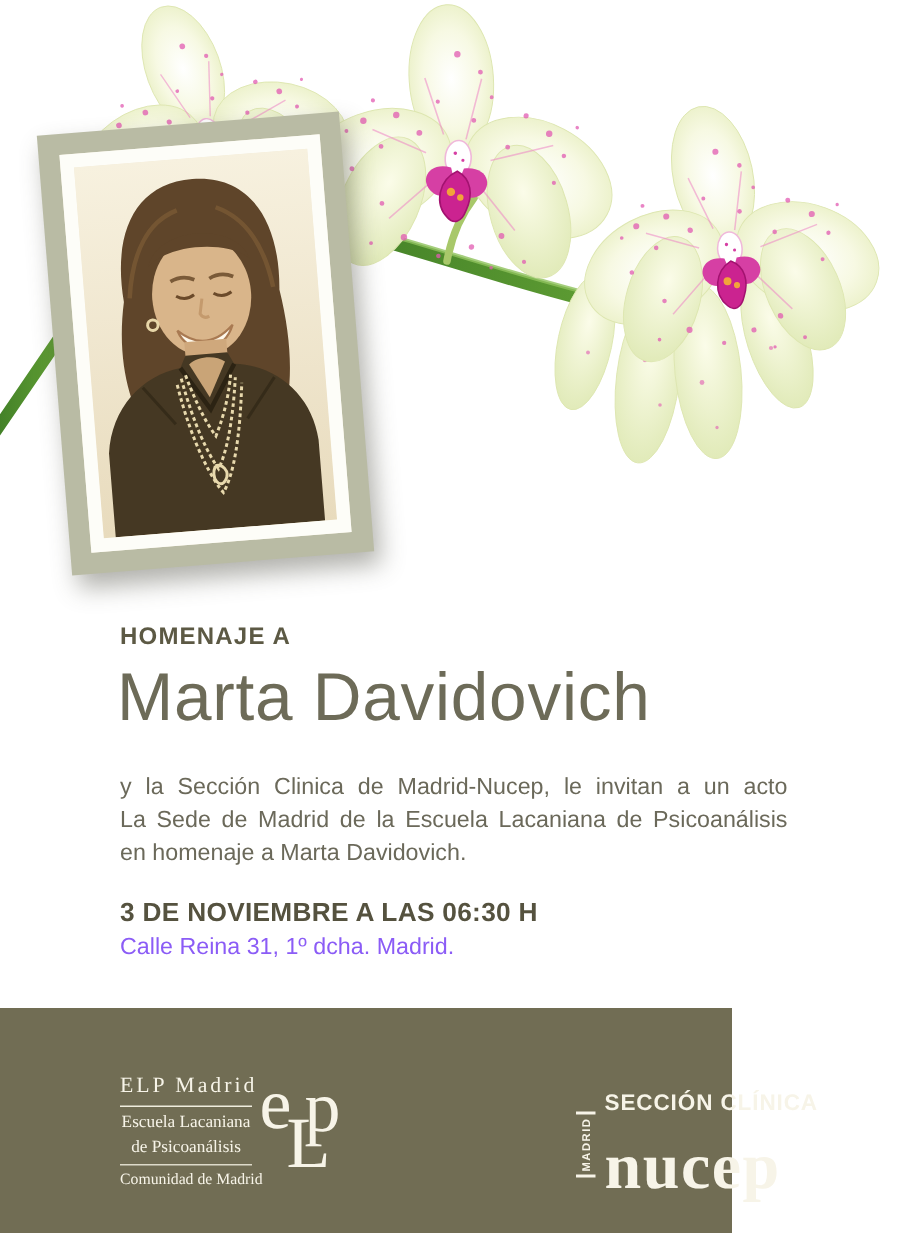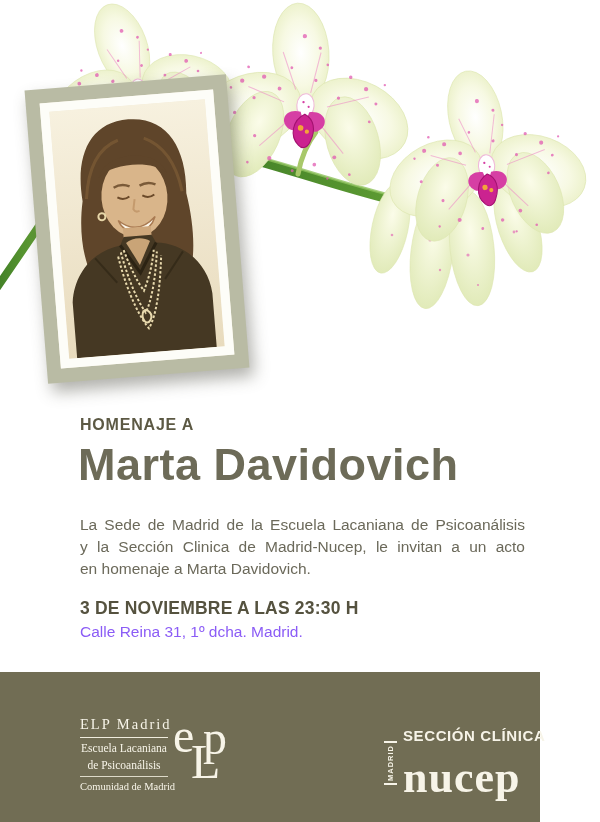--- a/index.html
+++ b/index.html
@@ -18,38 +18,38 @@
   }
   .photo-white{border:9px solid #fdfdf8;width:156px;height:248px;background:#f3ecd9;}
   .photo-white svg{display:block;}
   
   .eyebrow{
     position:absolute;left:80px;top:416px;
     font-size:16px;font-weight:bold;letter-spacing:.8px;color:#5c5944;
   }
   .title{
     position:absolute;left:78px;top:438px;
-    font-size:45px;font-weight:bold;letter-spacing:.5px;color:#6d6b58;line-height:54px;
+    font-size:45px;font-weight:normal;letter-spacing:.5px;color:#6d6b58;line-height:54px;
   }
   .body-copy{
     position:absolute;left:80px;top:514px;width:445px;
     font-size:15.5px;line-height:22px;color:#6b695a;
   }
   .jline{text-align:justify;text-align-last:justify;}
   .event-when{
     position:absolute;left:80px;top:598px;
     font-size:17.5px;font-weight:bold;letter-spacing:.2px;color:#55523f;
   }
   .event-where{
     position:absolute;left:80px;top:623px;
     font-size:15.5px;color:#8b5cf6;
   }
   
   .footer{
-    position:absolute;left:0;top:672px;width:540px;height:150px;
+    position:absolute;left:0;top:672px;width:488px;height:150px;
     background:#716d54;color:#f7f4e8;
   }
   .elp-logo{
     position:absolute;left:80px;top:44px;width:88px;text-align:center;
     font-family:"Liberation Serif",serif;
   }
   .elp-title{
     font-size:14.5px;letter-spacing:2px;white-space:nowrap;
     padding-bottom:4px;border-bottom:1px solid #f0edde;
   }
@@ -213,26 +213,26 @@
       </g>
       <path d="M78,206 C74,214 80,222 84,216 C88,210 82,204 78,206" stroke="#e8d9ad" stroke-width="2" fill="none"></path>
     </svg>
   </div>
 </div>
 
 <div class="eyebrow">HOMENAJE A</div>
 <div class="title">Marta Davidovich</div>
 
 <div class="body-copy">
+  <div class="jline">y la Sección Clinica de Madrid-Nucep, le invitan a un acto</div>
   <div class="jline">La Sede de Madrid de la Escuela Lacaniana de Psicoanálisis</div>
-  <div class="jline">y la Sección Clinica de Madrid-Nucep, le invitan a un acto</div>
   <div>en homenaje a Marta Davidovich.</div>
 </div>
 
-<div class="event-when">3 DE NOVIEMBRE A LAS 23:30 H</div>
+<div class="event-when">3 DE NOVIEMBRE A LAS 06:30 H</div>
 <div class="event-where">Calle Reina 31, 1º dcha. Madrid.</div>
 
 <div class="footer">
 
   <div class="elp-logo">
     <div class="elp-title">ELP Madrid</div>
     <div class="elp-sub">Escuela Lacaniana</div>
     <div class="elp-sub">de Psicoanálisis</div>
     <div class="elp-region">Comunidad de Madrid</div>
   </div>

